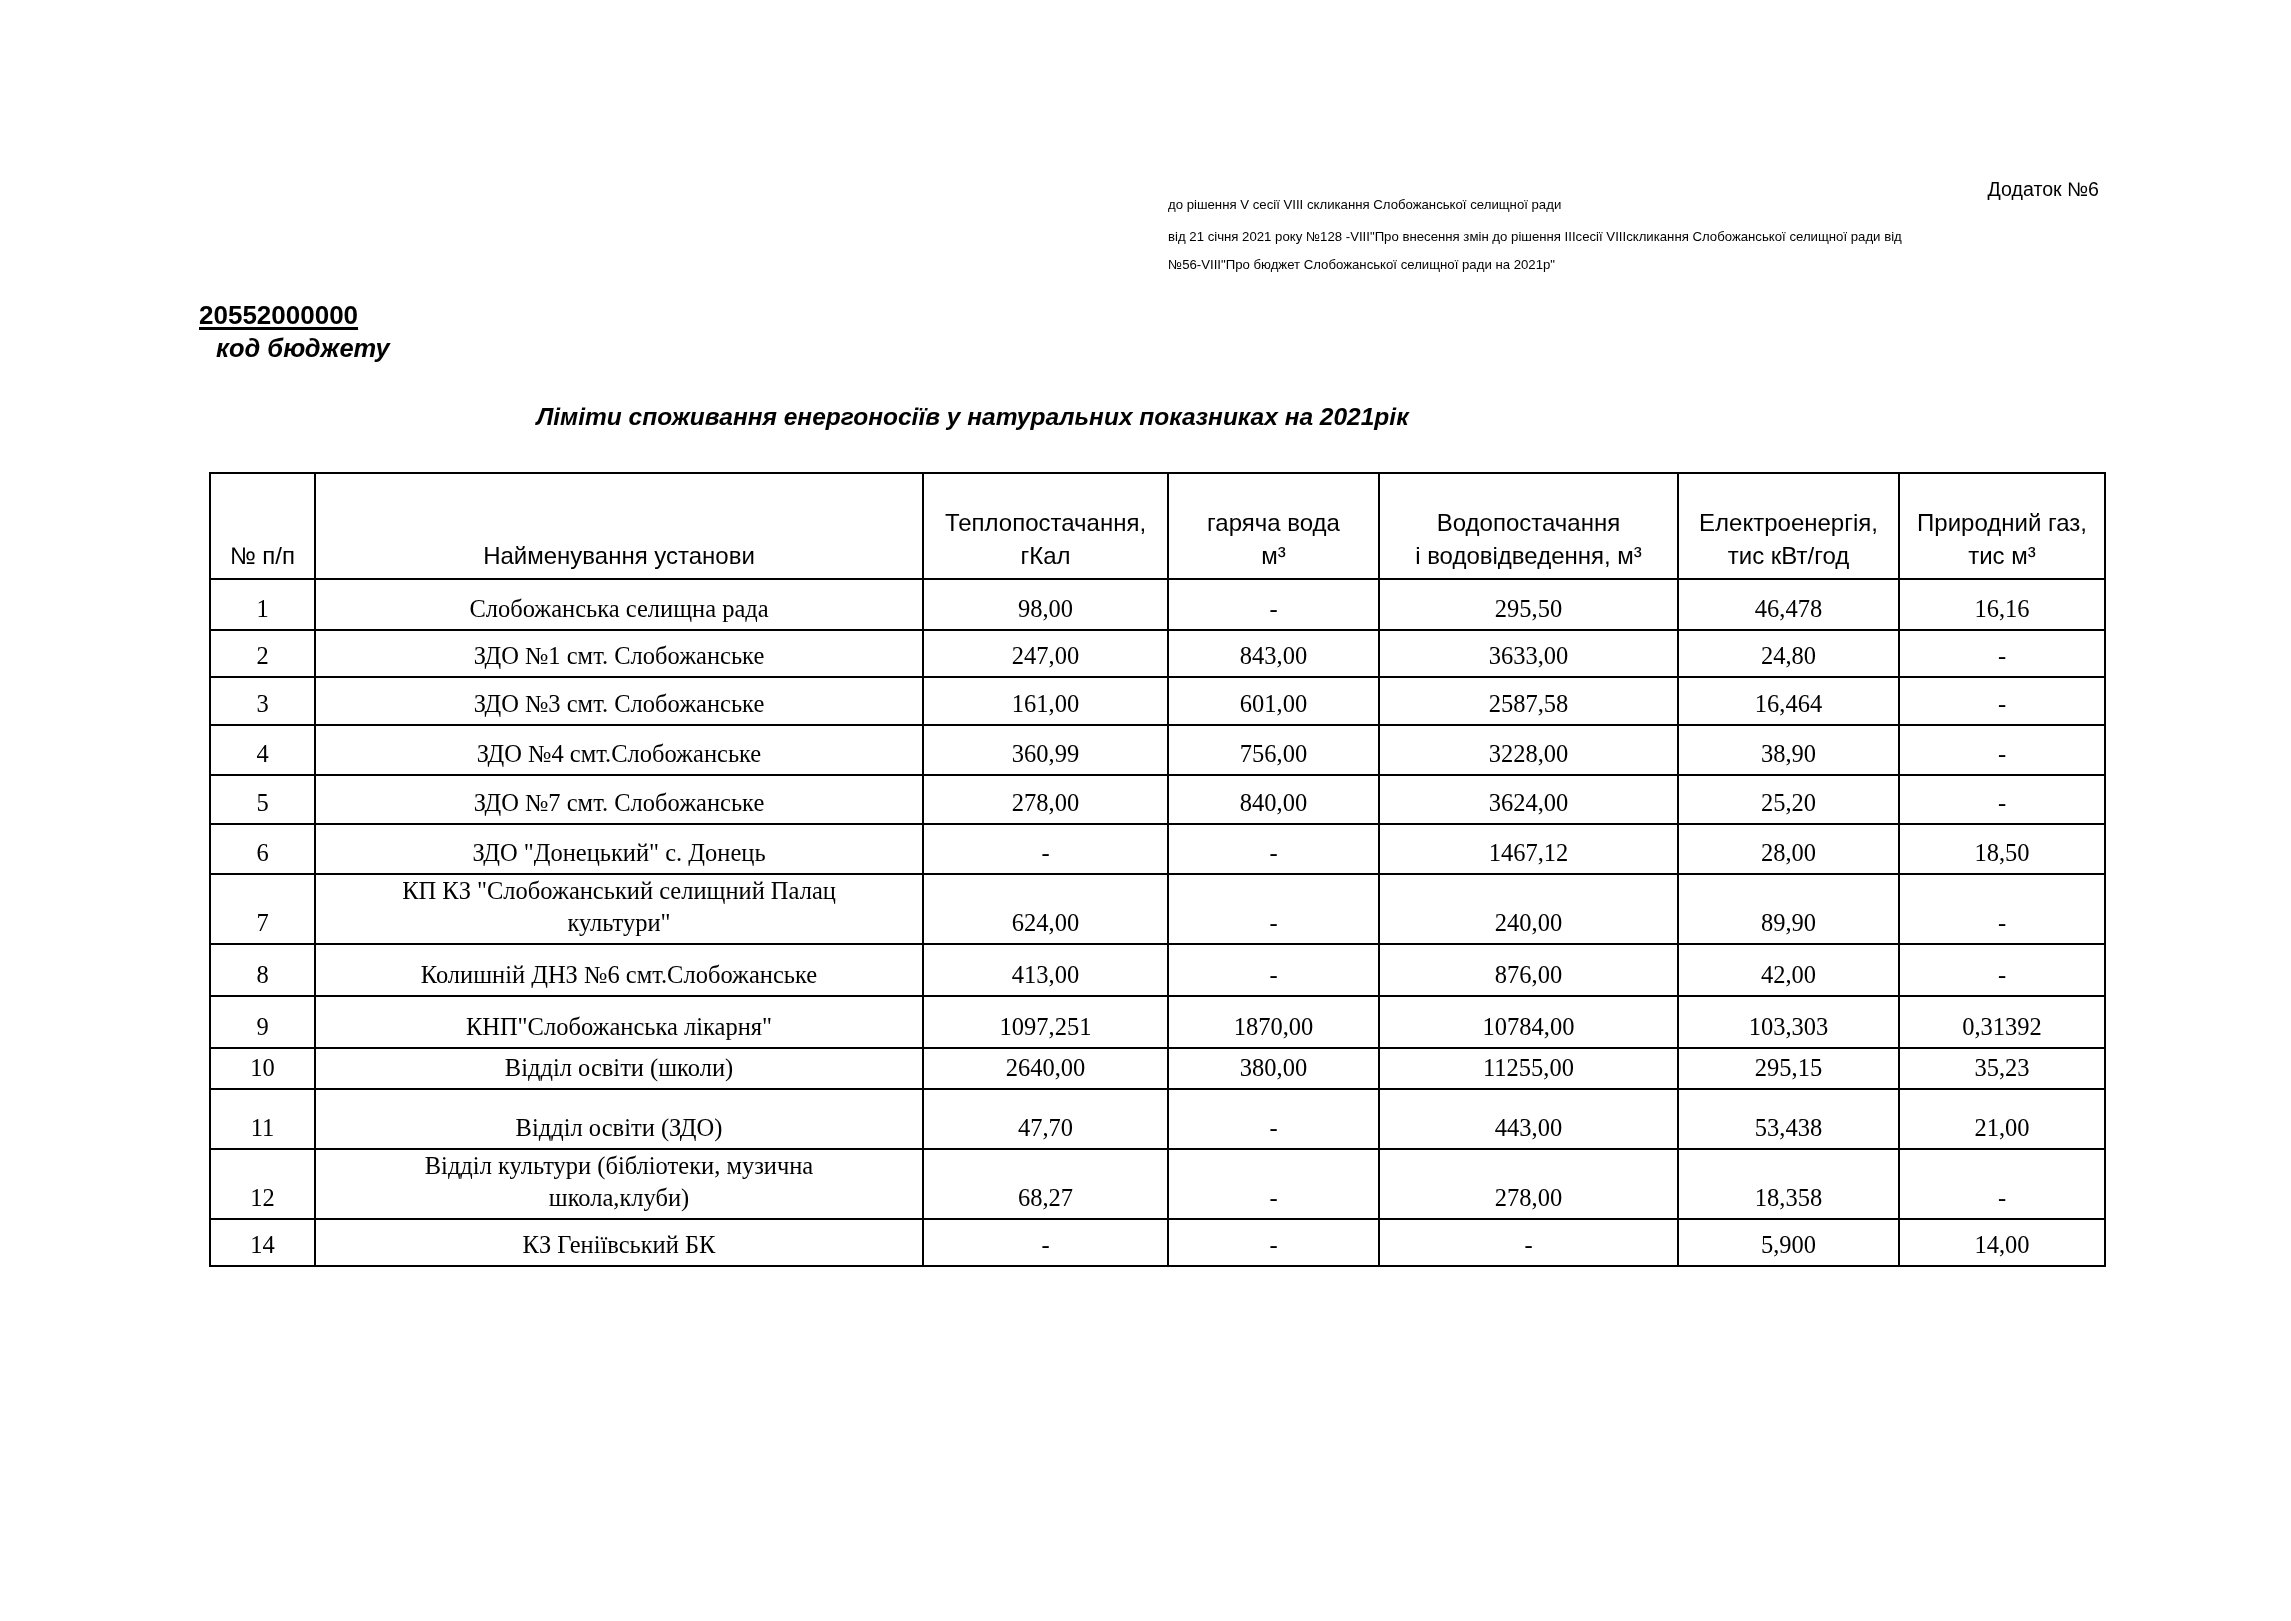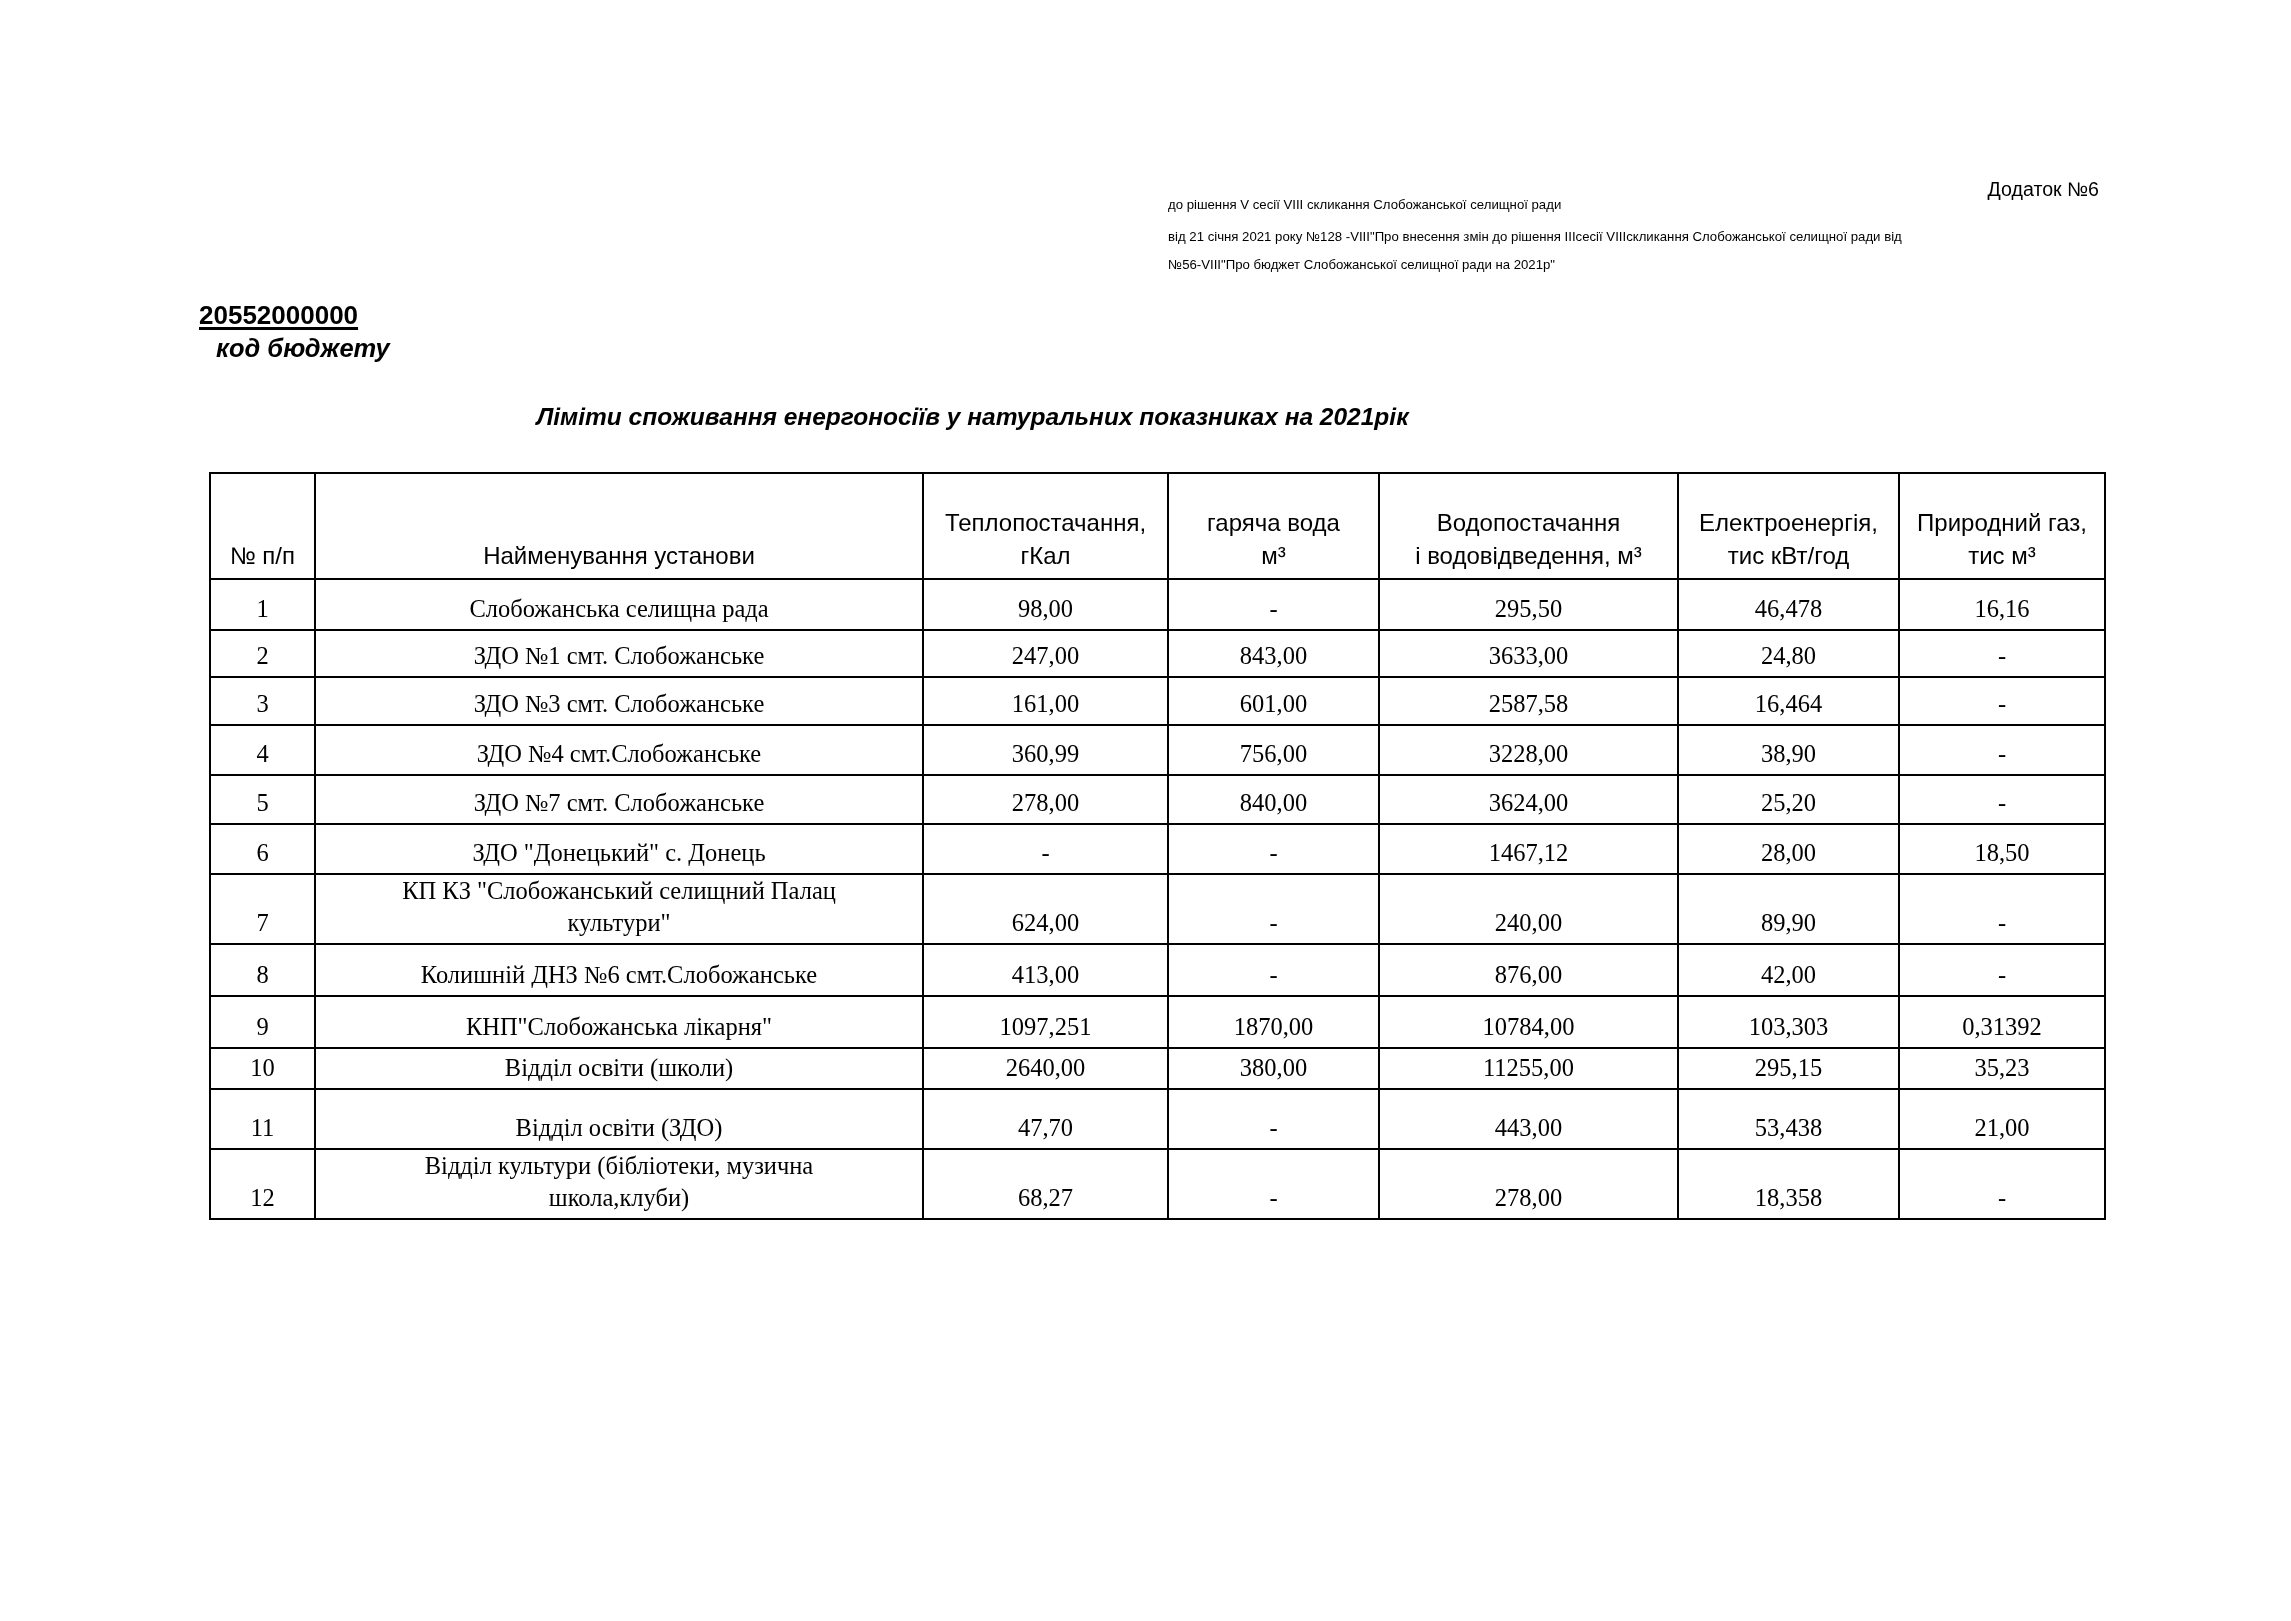--- a/index.html
+++ b/index.html
@@ -244,15 +244,24 @@
     </tr>
     <tr class="r-h12">
       <td>12</td>
       <td style="padding-left:78px;padding-right:78px;">Відділ культури (бібліотеки, музична школа,клуби)</td>
       <td>68,27</td>
       <td>-</td>
       <td>278,00</td>
       <td>18,358</td>
       <td>-</td>
     </tr>
+    <tr class="r-h14">
+      <td>14</td>
+      <td>КЗ Генiївський БК</td>
+      <td>-</td>
+      <td>-</td>
+      <td>-</td>
+      <td>5,900</td>
+      <td>14,00</td>
+    </tr>
   </tbody>
 </table>
 
 
 </body></html>

